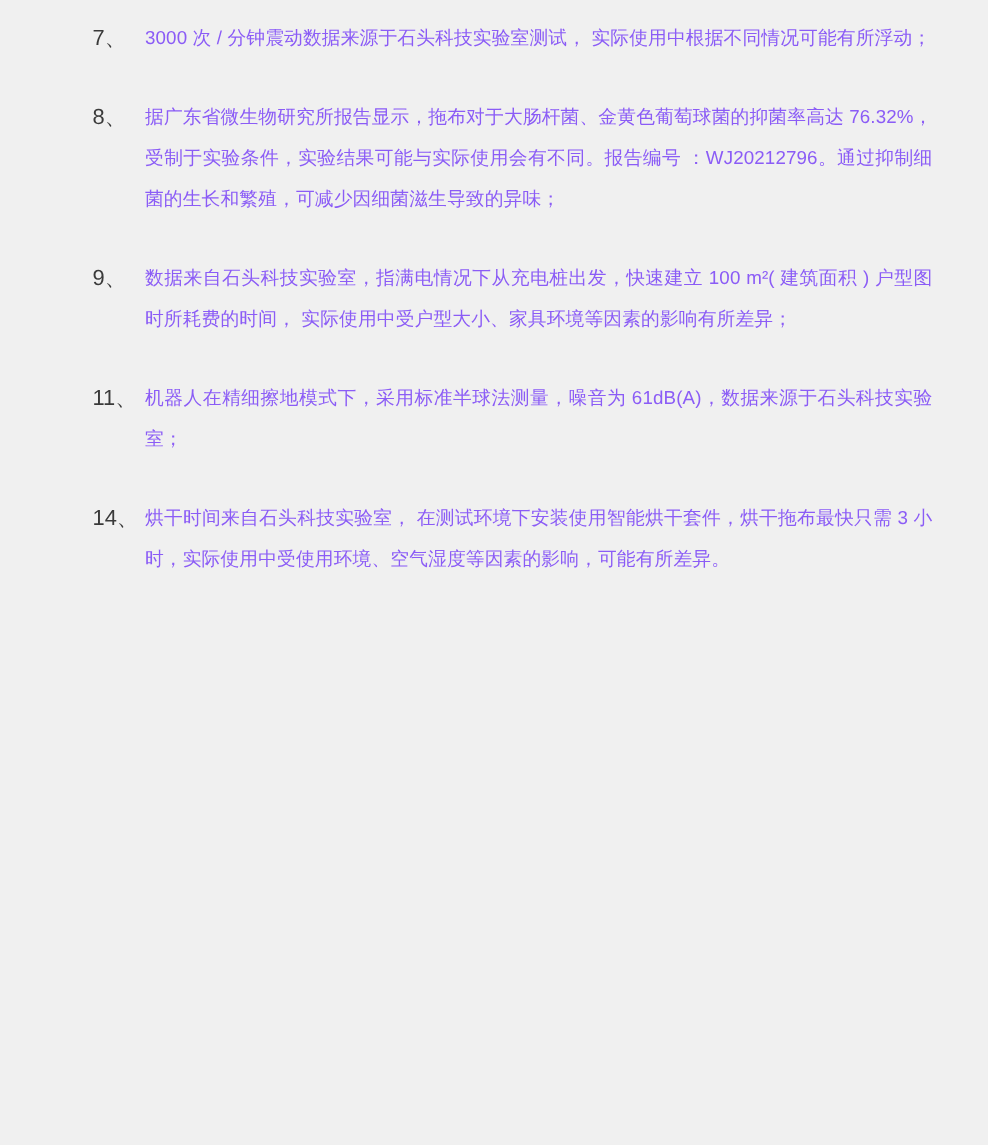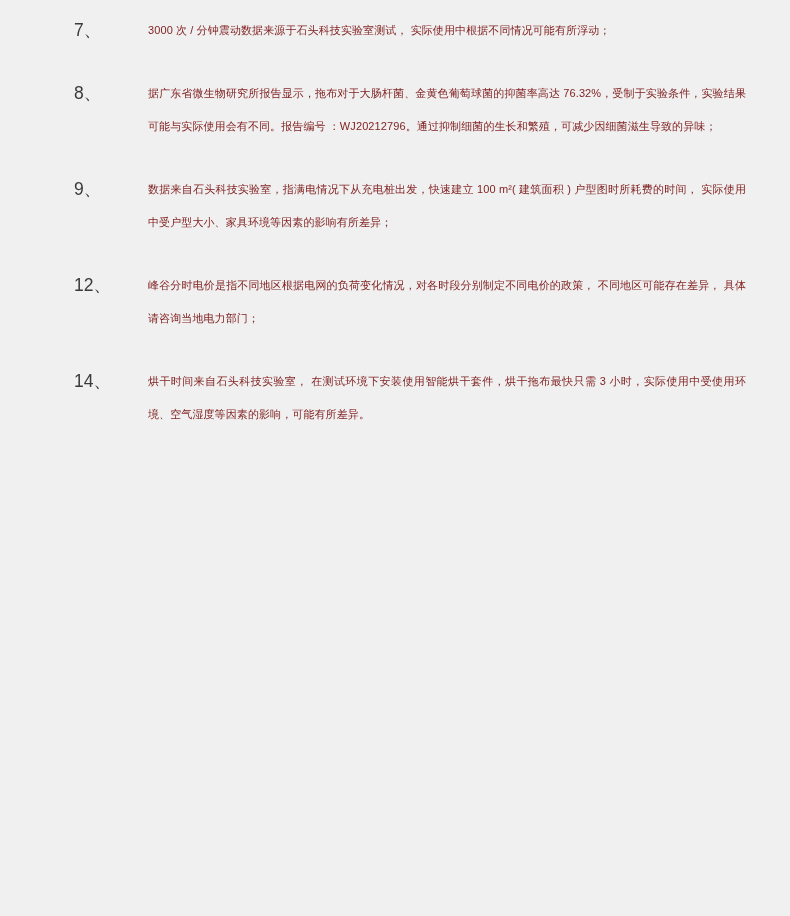--- a/index.html
+++ b/index.html
@@ -37,27 +37,26 @@
     flex: 0 0 auto;
     width: 42px;
     font-size: 17.5px;
     line-height: 33px;
     color: #3a3a3a;
     letter-spacing: 0px;
     white-space: nowrap;
   }
   .note-body {
     flex: 1 1 auto;
-    font-size: 11px;
+    font-size: 15px;
     line-height: 33px;
-    color: #7f1d1d;
+    color: #8b5cf6;
     text-align: justify;
     text-justify: inter-ideograph;
     letter-spacing: 0.1px;
-    margin-left: 32px;
   }
 </style>
 </head>
 <body>
 
 <div class="page">
   <div class="note-list">
 
     <div class="note-item">
       <div class="note-index">7、</div>
@@ -68,25 +67,25 @@
       <div class="note-index">8、</div>
       <div class="note-body">据广东省微生物研究所报告显示，拖布对于大肠杆菌、金黄色葡萄球菌的抑菌率高达 76.32%，受制于实验条件，实验结果可能与实际使用会有不同。报告编号 ：WJ20212796。通过抑制细菌的生长和繁殖，可减少因细菌滋生导致的异味；</div>
     </div>
 
     <div class="note-item">
       <div class="note-index">9、</div>
       <div class="note-body">数据来自石头科技实验室，指满电情况下从充电桩出发，快速建立 100 m²( 建筑面积 ) 户型图时所耗费的时间， 实际使用中受户型大小、家具环境等因素的影响有所差异；</div>
     </div>
 
 
+    <div class="note-item">
+      <div class="note-index">11、</div>
+      <div class="note-body">机器人在精细擦地模式下，采用标准半球法测量，噪音为 61dB(A)，数据来源于石头科技实验室；</div>
+    </div>
 
-    <div class="note-item">
-      <div class="note-index">12、</div>
-      <div class="note-body">峰谷分时电价是指不同地区根据电网的负荷变化情况，对各时段分别制定不同电价的政策， 不同地区可能存在差异， 具体请咨询当地电力部门；</div>
-    </div>
 
 
     <div class="note-item">
       <div class="note-index">14、</div>
       <div class="note-body">烘干时间来自石头科技实验室， 在测试环境下安装使用智能烘干套件，烘干拖布最快只需 3 小时，实际使用中受使用环境、空气湿度等因素的影响，可能有所差异。</div>
     </div>
 
   </div>
 </div>
 

